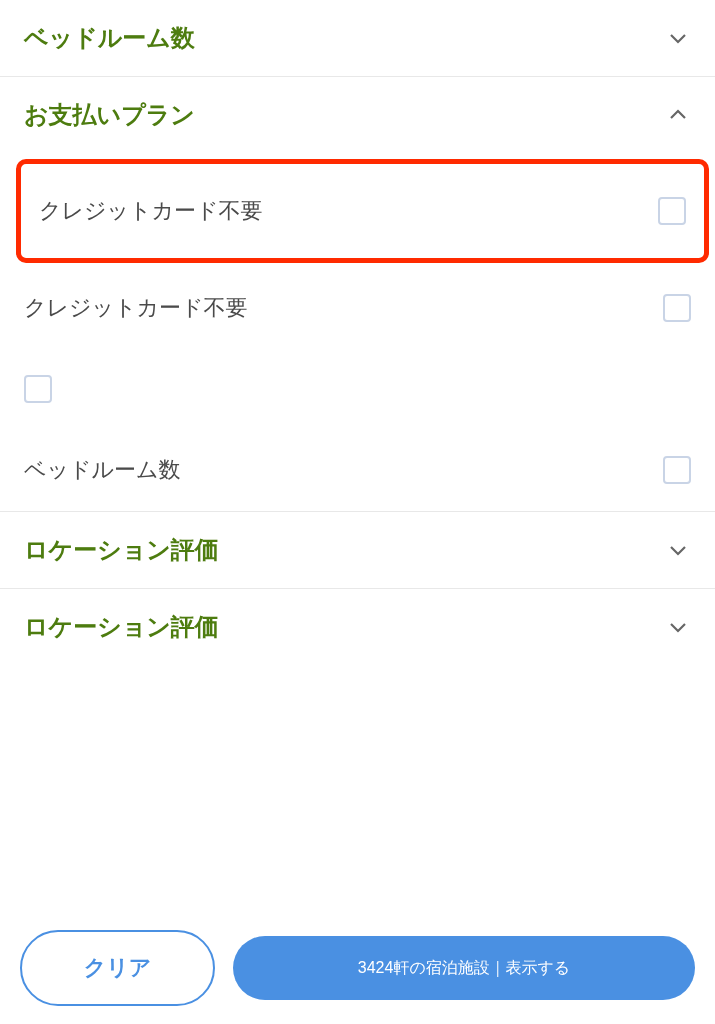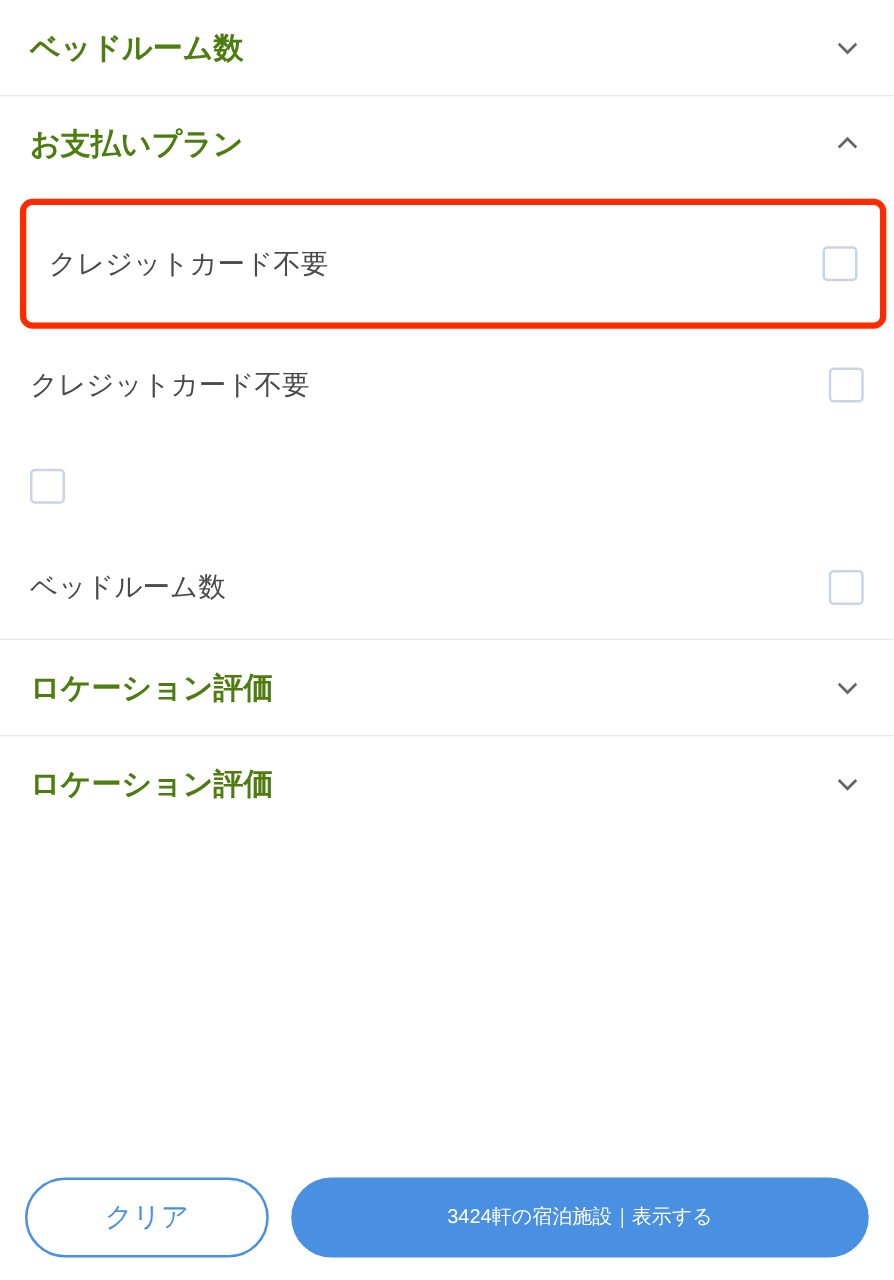--- a/index.html
+++ b/index.html
@@ -65,27 +65,27 @@
       left: 0;
       right: 0;
       display: flex;
       align-items: center;
       gap: 18px;
       padding: 16px 20px 18px 20px;
       background: #fff;
     }
     .clear-button {
       flex: 0 0 195px;
-      height: 64px;
+      height: 76px;
       border: 2px solid #4a90e2;
       border-radius: 40px;
       background: #fff;
       color: #4a90e2;
       font-size: 22px;
-      font-weight: 400;
+      font-weight: 700;
       display: flex;
       align-items: center;
       justify-content: center;
     }
     .show-button {
       flex: 1;
       height: 64px;
       border: none;
       border-radius: 40px;
       background: #4a90e2;

